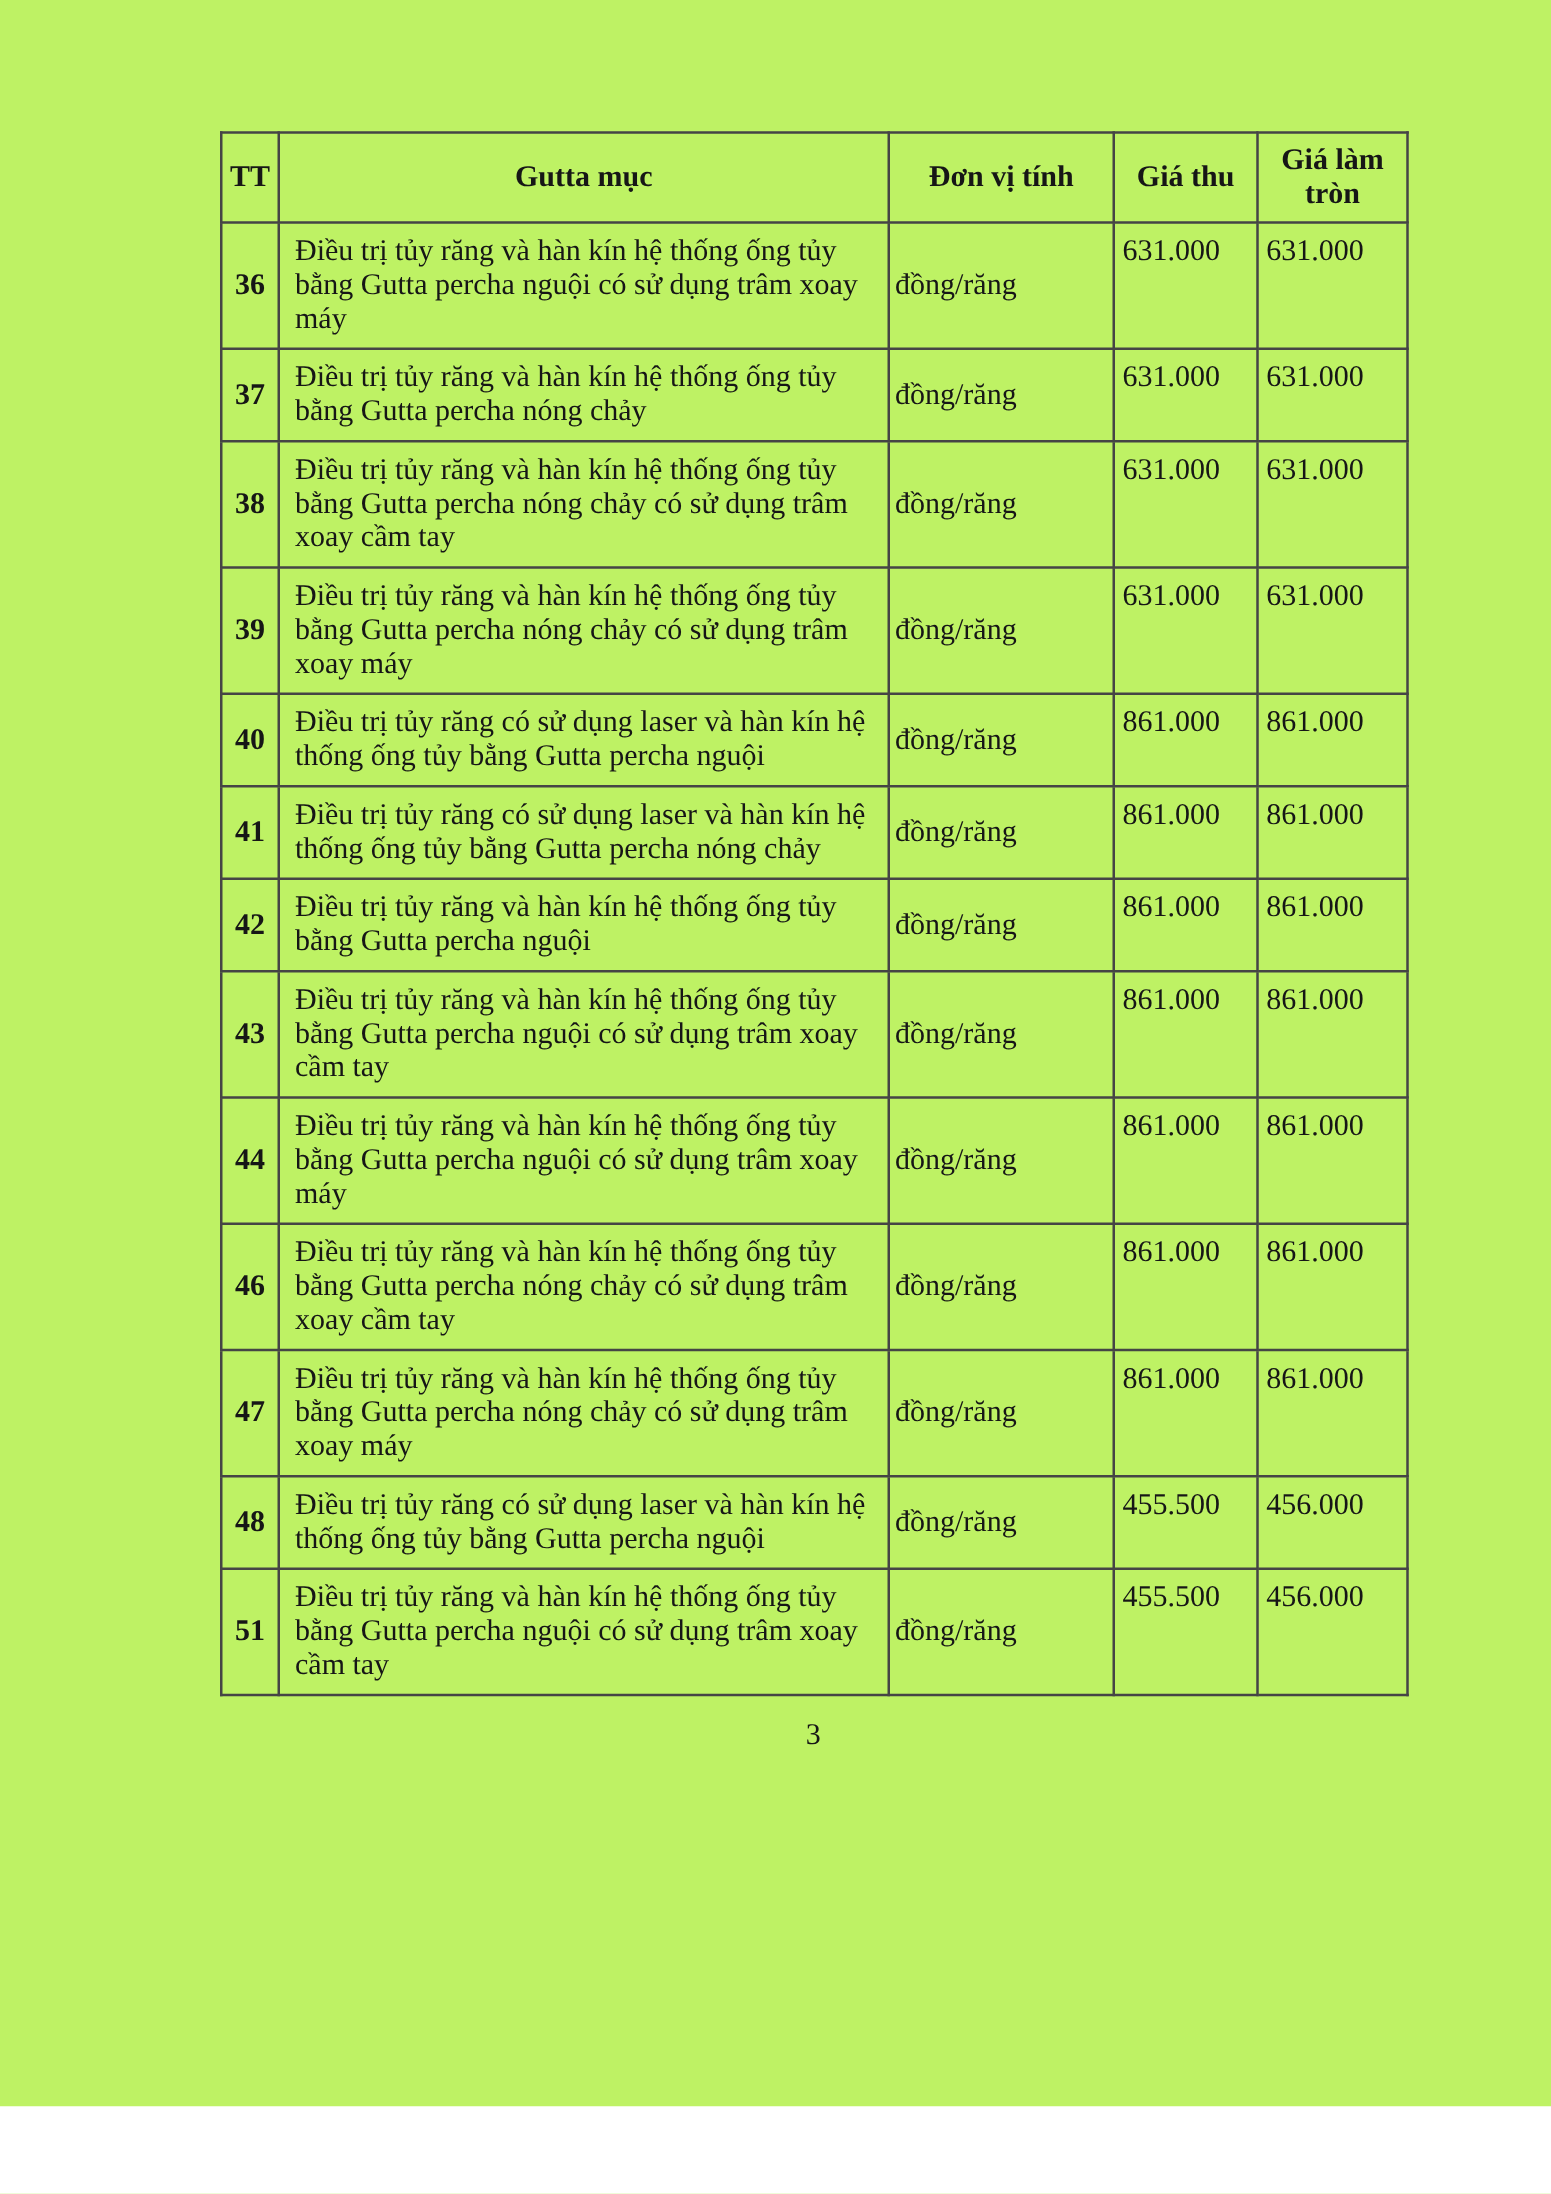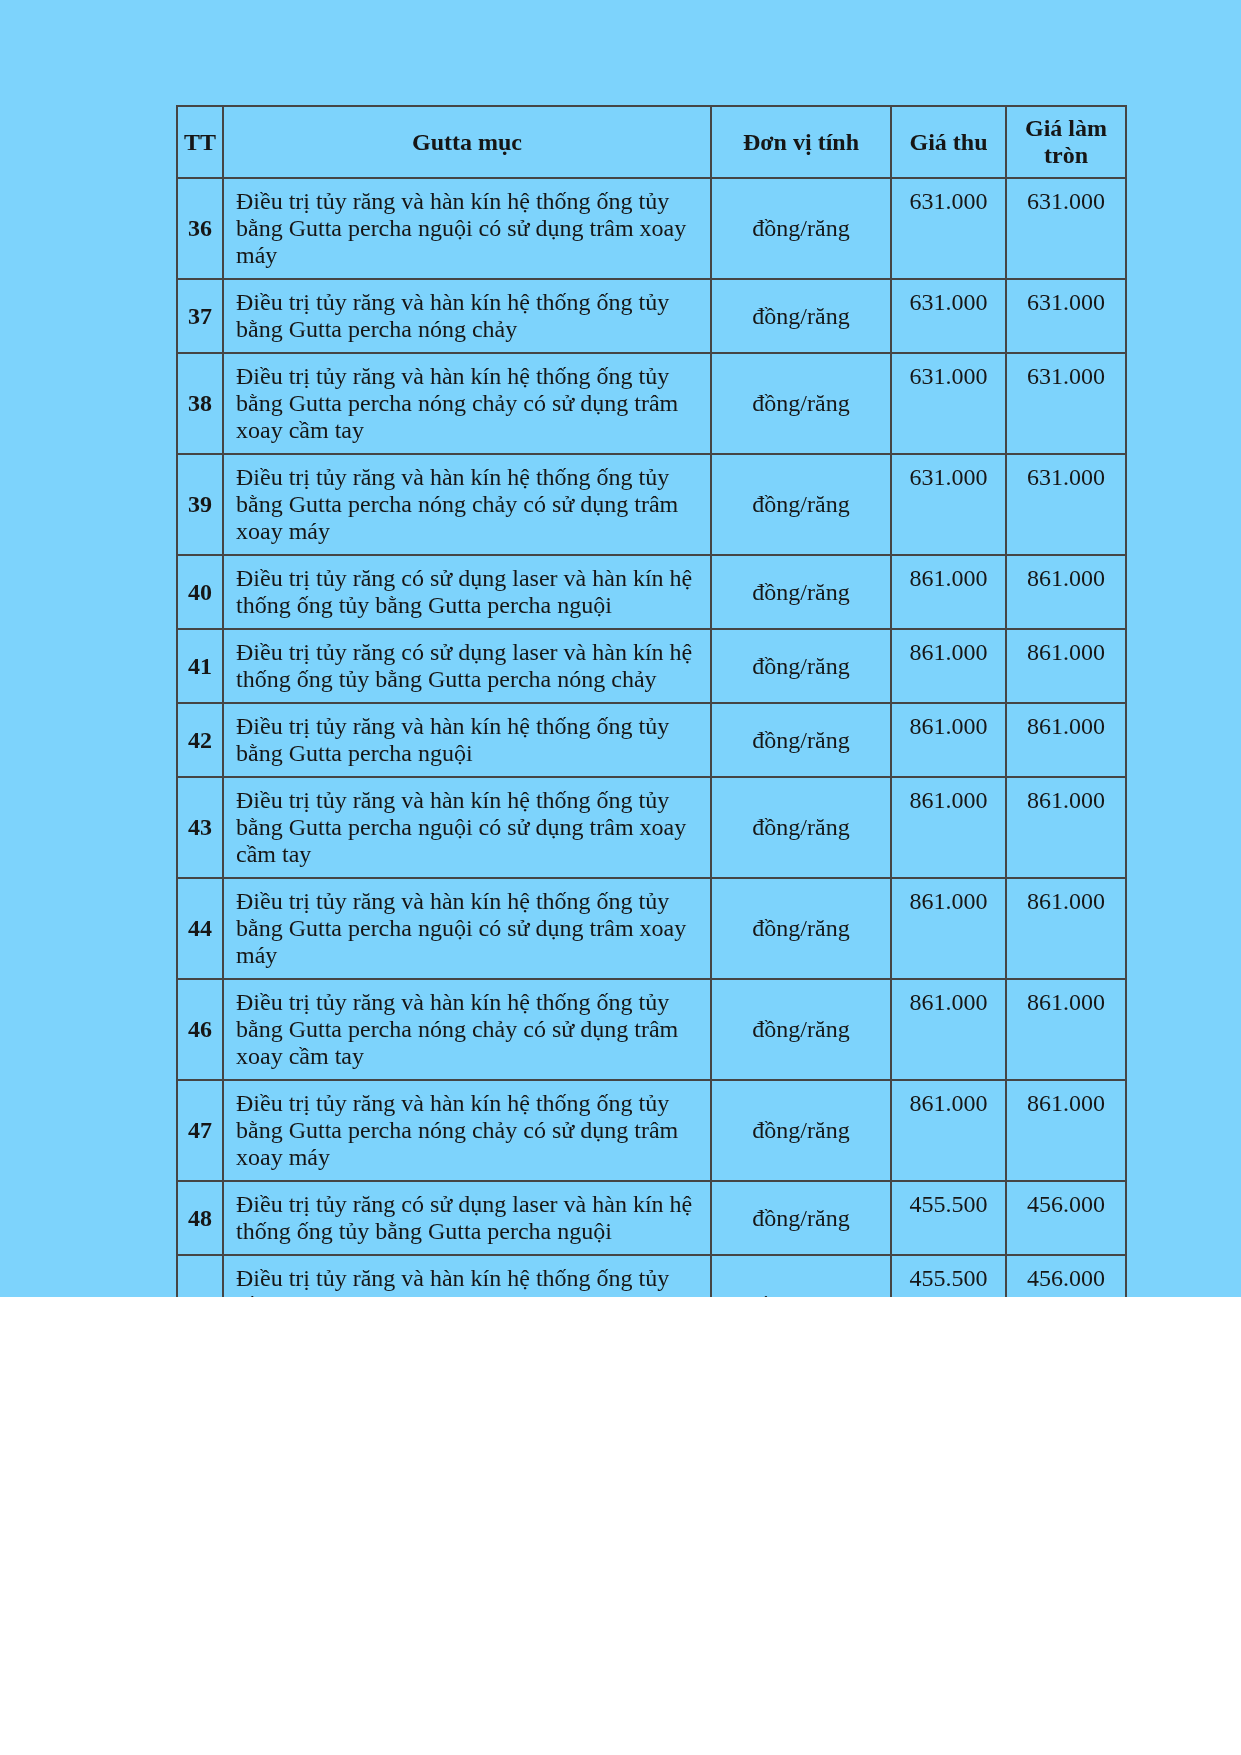--- a/index.html
+++ b/index.html
@@ -4,23 +4,23 @@
 <style>
   html, body { margin: 0; padding: 0; }
   body {
     width: 1241px; height: 1755px;
     background: #ffffff;
     font-family: "Liberation Serif", "DejaVu Serif", serif;
     color: #161616;
   }
   .doc-page {
     position: relative;
-    width: 1241px; height: 1297px;
+    width: 1241px; height: 1685px;
     overflow: hidden;
-    background: #7dd3fc;
+    background: #bef264;
   }
   .doc-content {
     position: absolute;
     left: 176px; top: 105px;
     width: 949px;
   }
   table.price-table {
     border-collapse: collapse;
     table-layout: fixed;
     width: 949px;
@@ -42,26 +42,24 @@
     vertical-align: middle;
     padding: 9px 2px;
     font-weight: bold;
   }
   td.cell-danh-muc {
     text-align: left;
     vertical-align: middle;
     padding: 9px 6px 9px 12px;
   }
   td.cell-don-vi {
-    text-align: center;
     vertical-align: middle;
     padding: 9px 4px;
   }
   td.cell-price {
-    text-align: center;
     vertical-align: top;
     padding: 9px 6px;
   }
   .page-number {
     margin-top: 18px;
     text-align: center;
     font-size: 24px;
     line-height: 27px;
   }
 </style>

